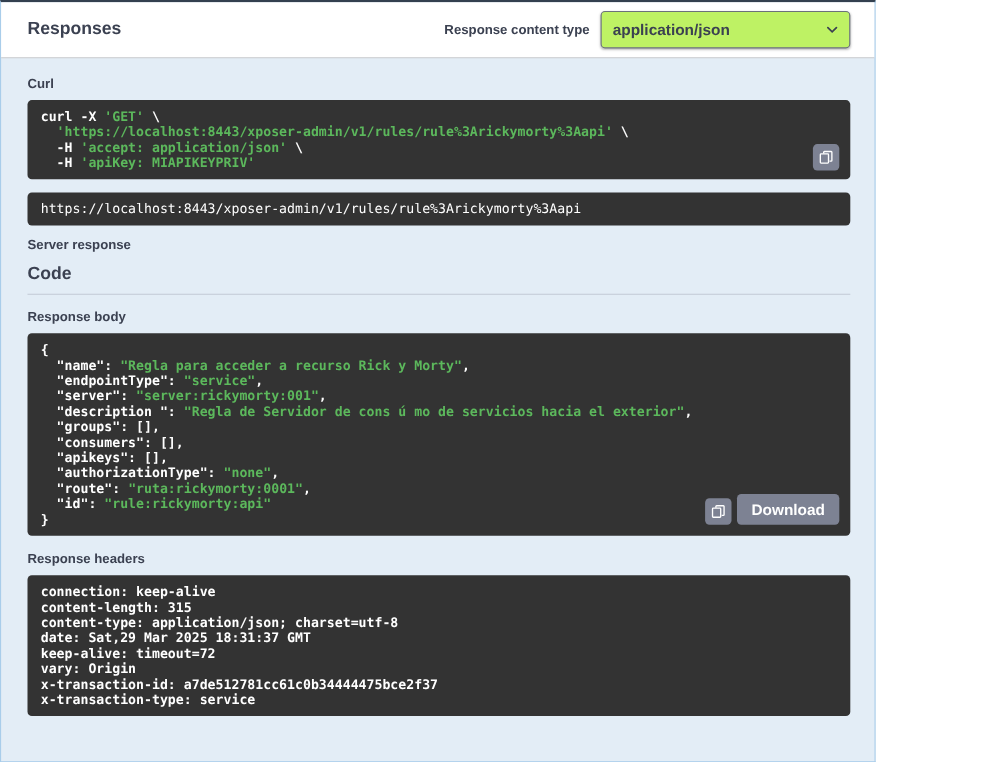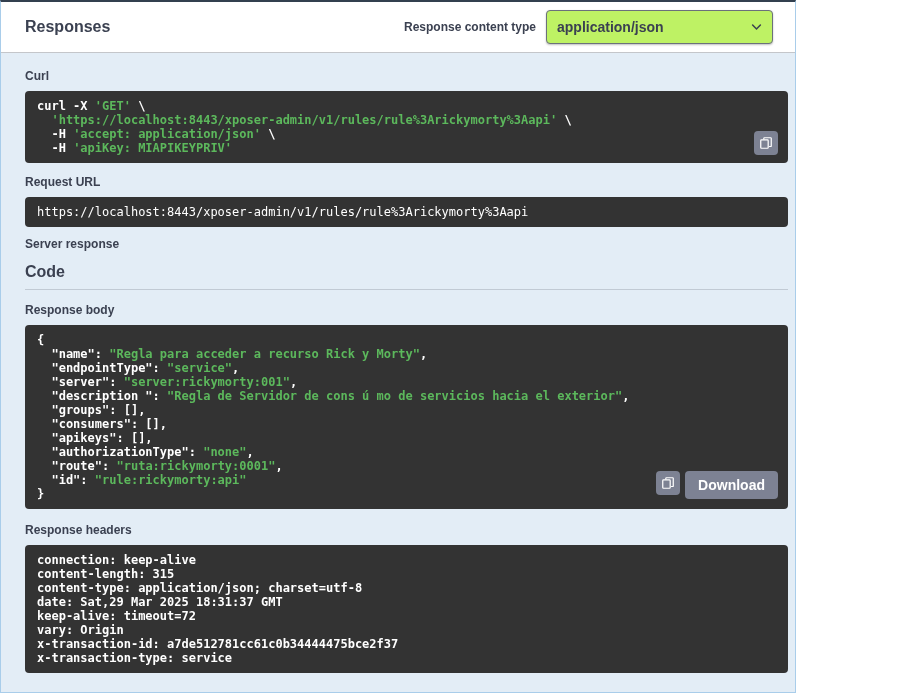--- a/index.html
+++ b/index.html
@@ -52,21 +52,21 @@
   }
   .select-chevron {
     position: absolute;
     right: 10px;
     top: 50%;
     transform: translateY(-50%);
     pointer-events: none;
     display: flex;
   }
   
-  .responses-body { padding: 16px 7px 18px 24px; }
+  .responses-body { padding: 16px 22px 18px 24px; }
   .section-label {
     font-size: 12px;
     font-weight: 600;
     color: #3b4151;
     margin-bottom: 8px;
   }
   .code-block {
     position: relative;
     background: var(--code-bg, #333333);
     border-radius: 4px;
@@ -95,21 +95,21 @@
     justify-content: center;
     cursor: pointer;
     padding: 0;
   }
   .curl-copy { position: absolute; right: 10px; bottom: 8px; }
   .block-actions {
     position: absolute;
     right: 10px;
     bottom: 10px;
     display: flex;
-    align-items: flex-start;
+    align-items: flex-end;
     gap: 5px;
   }
   .download-btn {
     height: 28px;
     padding: 0 13px;
     background: var(--button-gray, #7d8293);
     color: #ffffff;
     border: none;
     border-radius: 4px;
     font-family: "Liberation Sans", sans-serif;
@@ -163,21 +163,20 @@
       <button class="copy-btn curl-copy" title="">
         <span style="display:flex">
           <svg width="14" height="14" viewBox="0 0 16 16" fill="none" stroke="#ffffff" stroke-width="1.4">
             <path d="M5.5 4V2.7a.7.7 0 0 1 .7-.7h7.1a.7.7 0 0 1 .7.7v8.6a.7.7 0 0 1-.7.7H11.5"></path>
             <rect x="2" y="4.5" width="8.5" height="9.5" rx="0.8"></rect>
           </svg>
         </span>
       </button>
     </div>
 
-    <h5 class="section-label">Request URL</h5>
     <div class="code-block request-url-block plain-weight">
       <pre><div class="code-line"><span class="tok-p">https://localhost:8443/xposer-admin/v1/rules/rule%3Arickymorty%3Aapi</span></div></pre>
     </div>
 
     <h5 class="section-label server-response-label">Server response</h5>
 
     <div class="response-table">
       <div class="table-head">
         <div class="col-code head-code">Code</div>
       </div>

